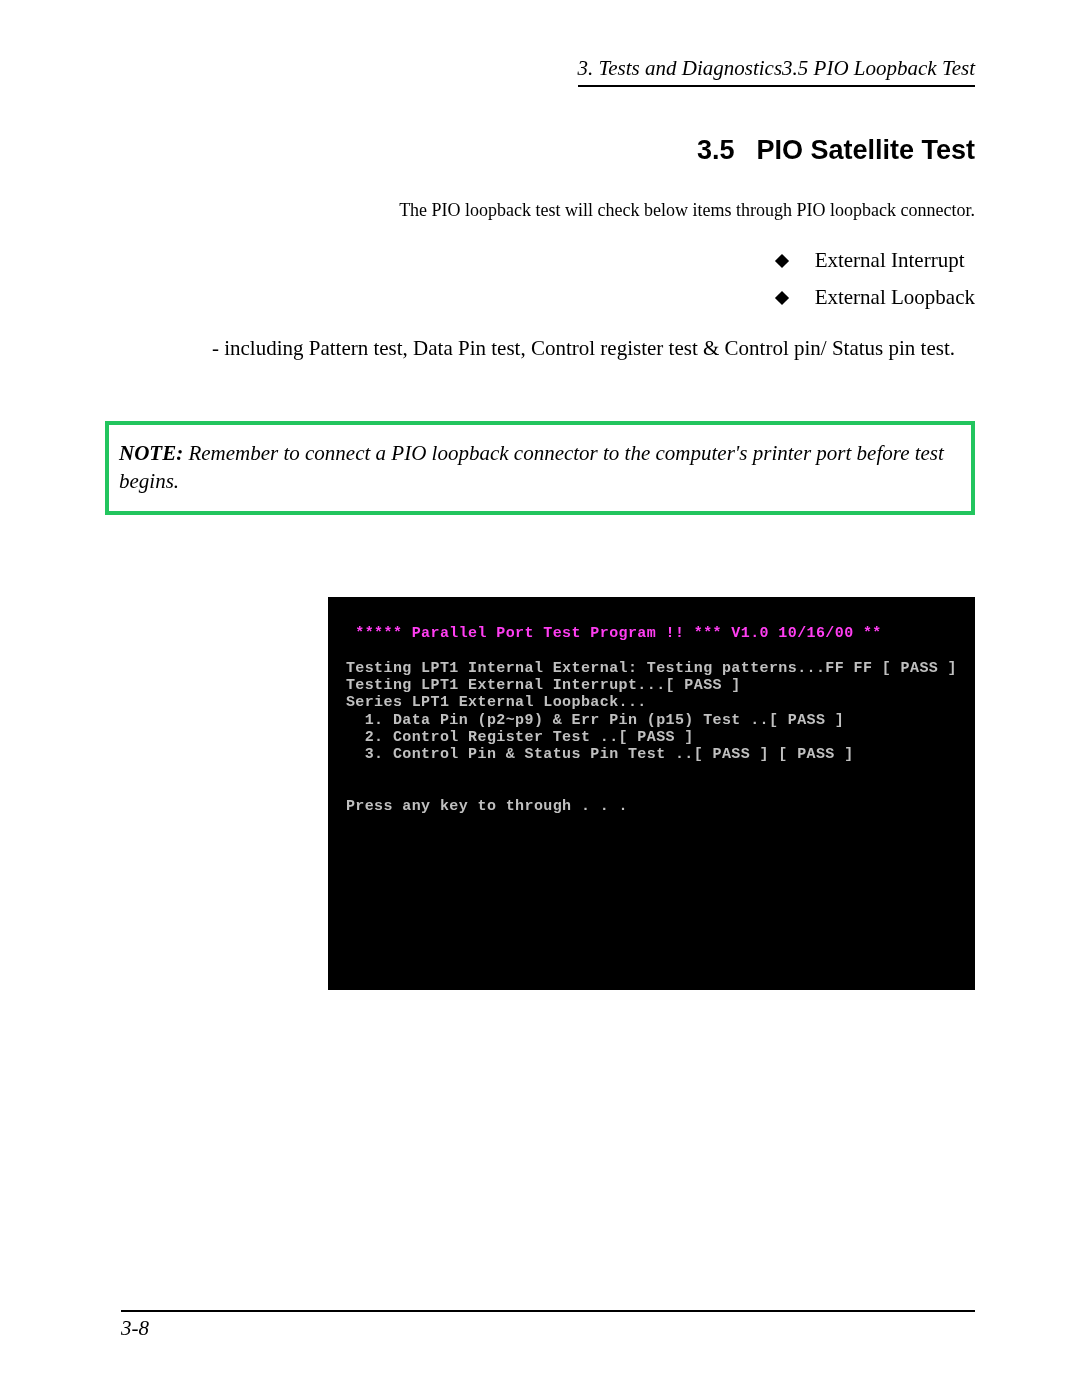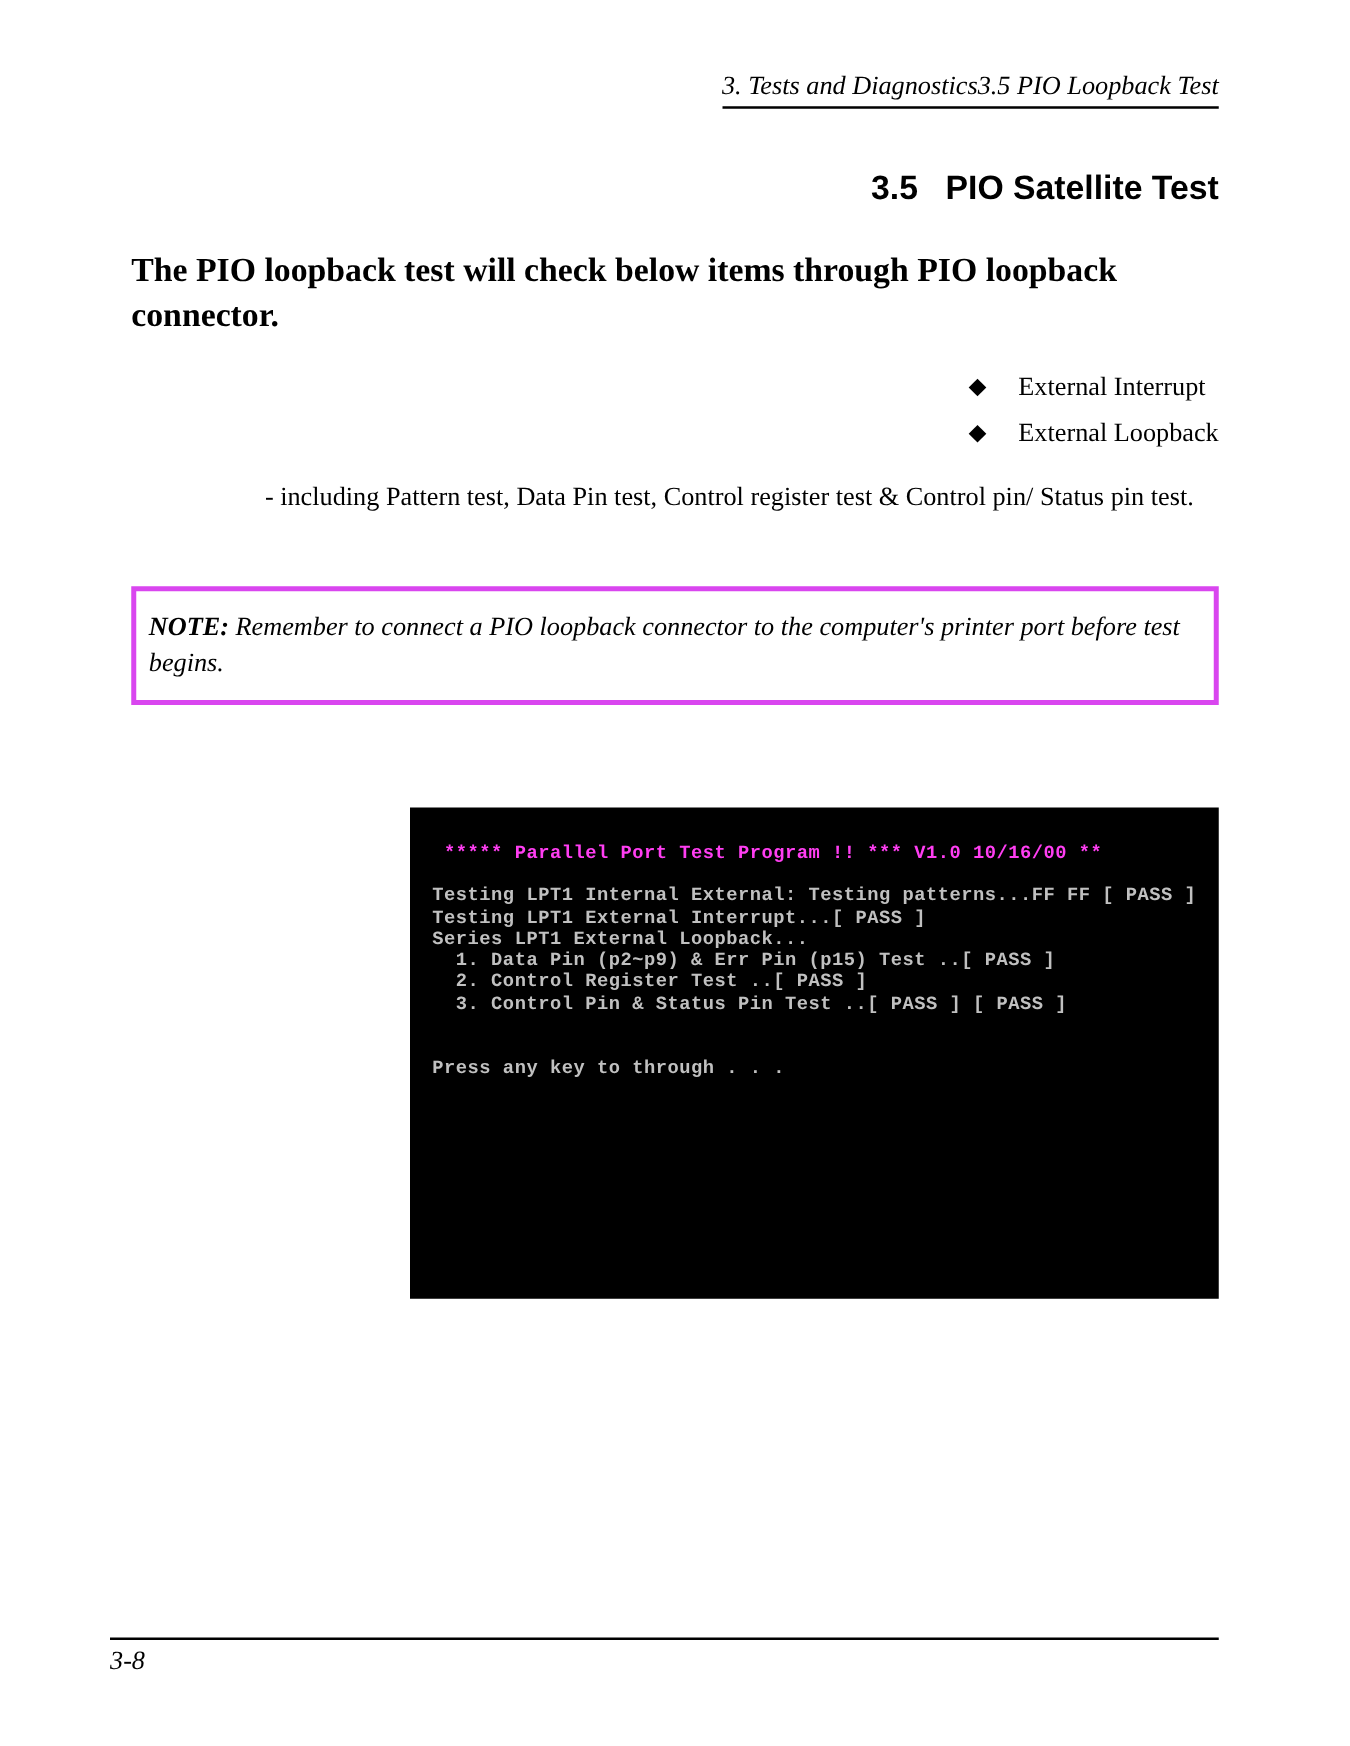--- a/index.html
+++ b/index.html
@@ -31,24 +31,23 @@
   }
   .section-heading {
     font-family: Arial, Helvetica, sans-serif;
     font-weight: bold;
     font-size: 27px;
     margin-top: 48px;
     margin-bottom: 32px;
   }
   .section-heading .num { margin-right: 22px; }
   .body-text {
-    font-size: 27px;
+    font-size: 18px;
     line-height: 1.35;
     margin-bottom: 26px;
-    font-weight: bold;
   }
   .bullet-block {
     margin-left: 80px;
     margin-bottom: 12px;
   }
   .bullet-row {
     display: flex;
     align-items: flex-start;
     font-size: 21px;
     margin-bottom: 12px;
@@ -65,21 +64,21 @@
   .sub-note {
     font-size: 21px;
     margin-left: 92px;
     margin-right: 20px;
     line-height: 1.35;
     text-indent: -10px;
     padding-left: 10px;
     margin-bottom: 40px;
   }
   .note-box {
-    border: 4px solid #d946ef;
+    border: 4px solid #22c55e;
     padding: 14px 10px 16px 10px;
     font-style: italic;
     font-size: 21px;
     line-height: 1.35;
     margin-bottom: 46px;
     margin-top: 18px;
   }
   .note-box .note-label { font-weight: bold; font-style: italic; }
   .terminal {
     background: #000;
@@ -91,21 +90,21 @@
     white-space: pre;
     height: 393px;
     margin-top: 36px;
     overflow: hidden;
     font-weight: bold;
     letter-spacing: 0.4px;
   }
   .terminal .magenta { color: #ff3ef2; }
   .footer-row {
     position: absolute;
-    left: 88px;
+    left: 121px;
     right: 105px;
     bottom: 56px;
     border-top: 2px solid #000;
     padding-top: 4px;
     display: flex;
     justify-content: space-between;
     font-style: italic;
     font-size: 21px;
   }
 </style>

